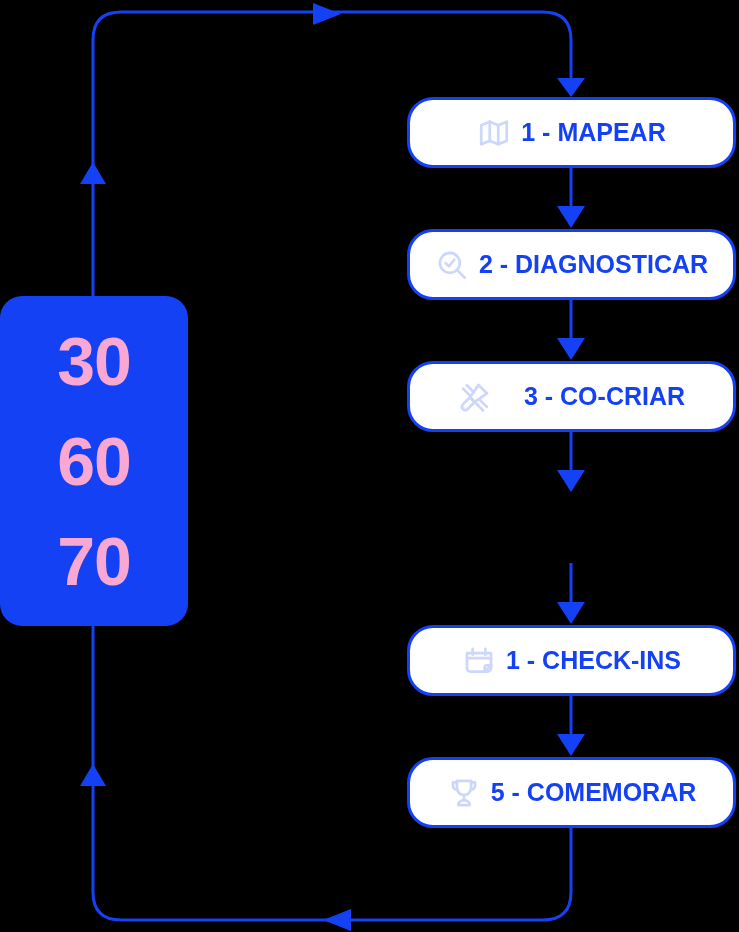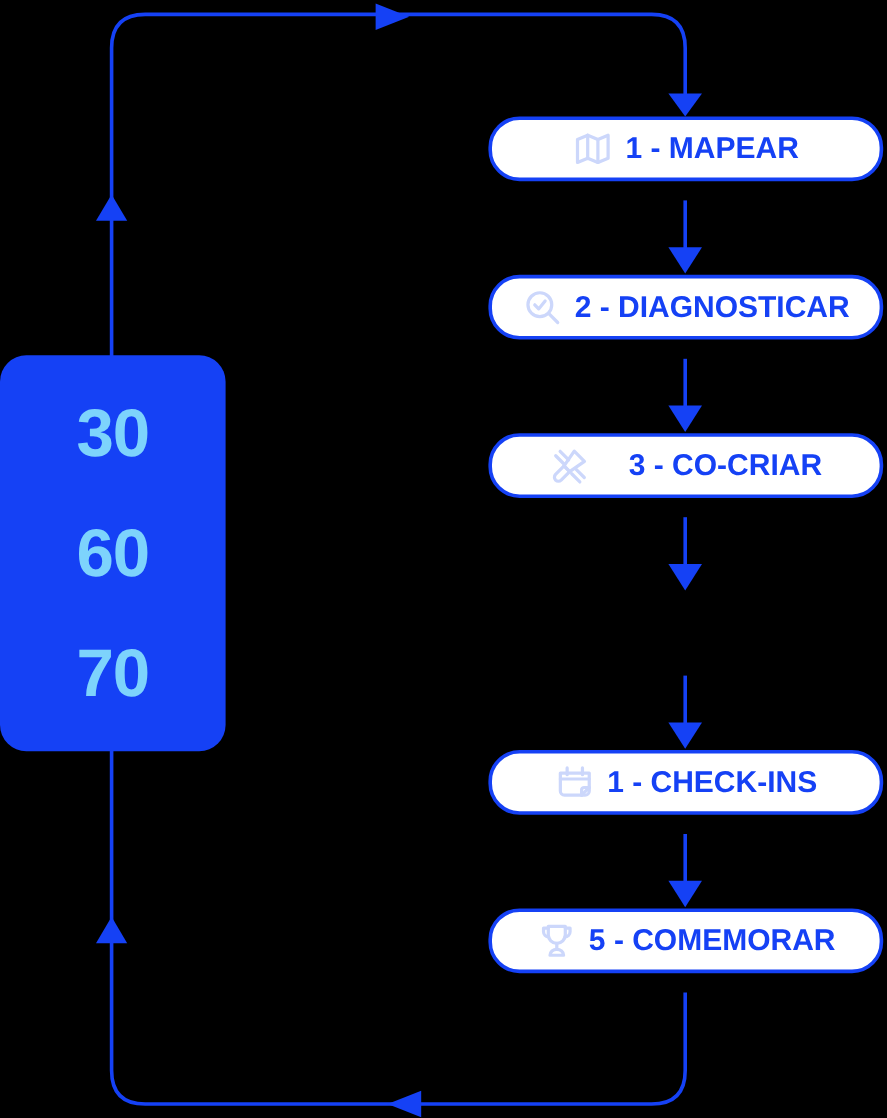--- a/index.html
+++ b/index.html
@@ -36,34 +36,34 @@
     height: 330px;
     background: #1541f5;
     border-radius: 22px;
     z-index: 3;
     display: flex;
     flex-direction: column;
     align-items: center;
     justify-content: center;
   }
   #period-badge .period-num {
-    color: #7dd3fc;
+    color: #f9a8d4;
     font-family: "Liberation Sans", sans-serif;
     font-weight: bold;
-    font-size: 56px;
+    font-size: 68px;
     line-height: 100px;
     letter-spacing: -1px;
     text-align: center;
   }
   
   .step-box {
     position: absolute;
     left: 407px;
     width: 329px;
-    height: 54px;
+    height: 71px;
     box-sizing: border-box;
     background: #ffffff;
     border: 3px solid #1541f5;
     border-radius: 26px;
     z-index: 3;
     display: flex;
     flex-direction: row;
     align-items: center;
     justify-content: center;
     gap: 10px;

